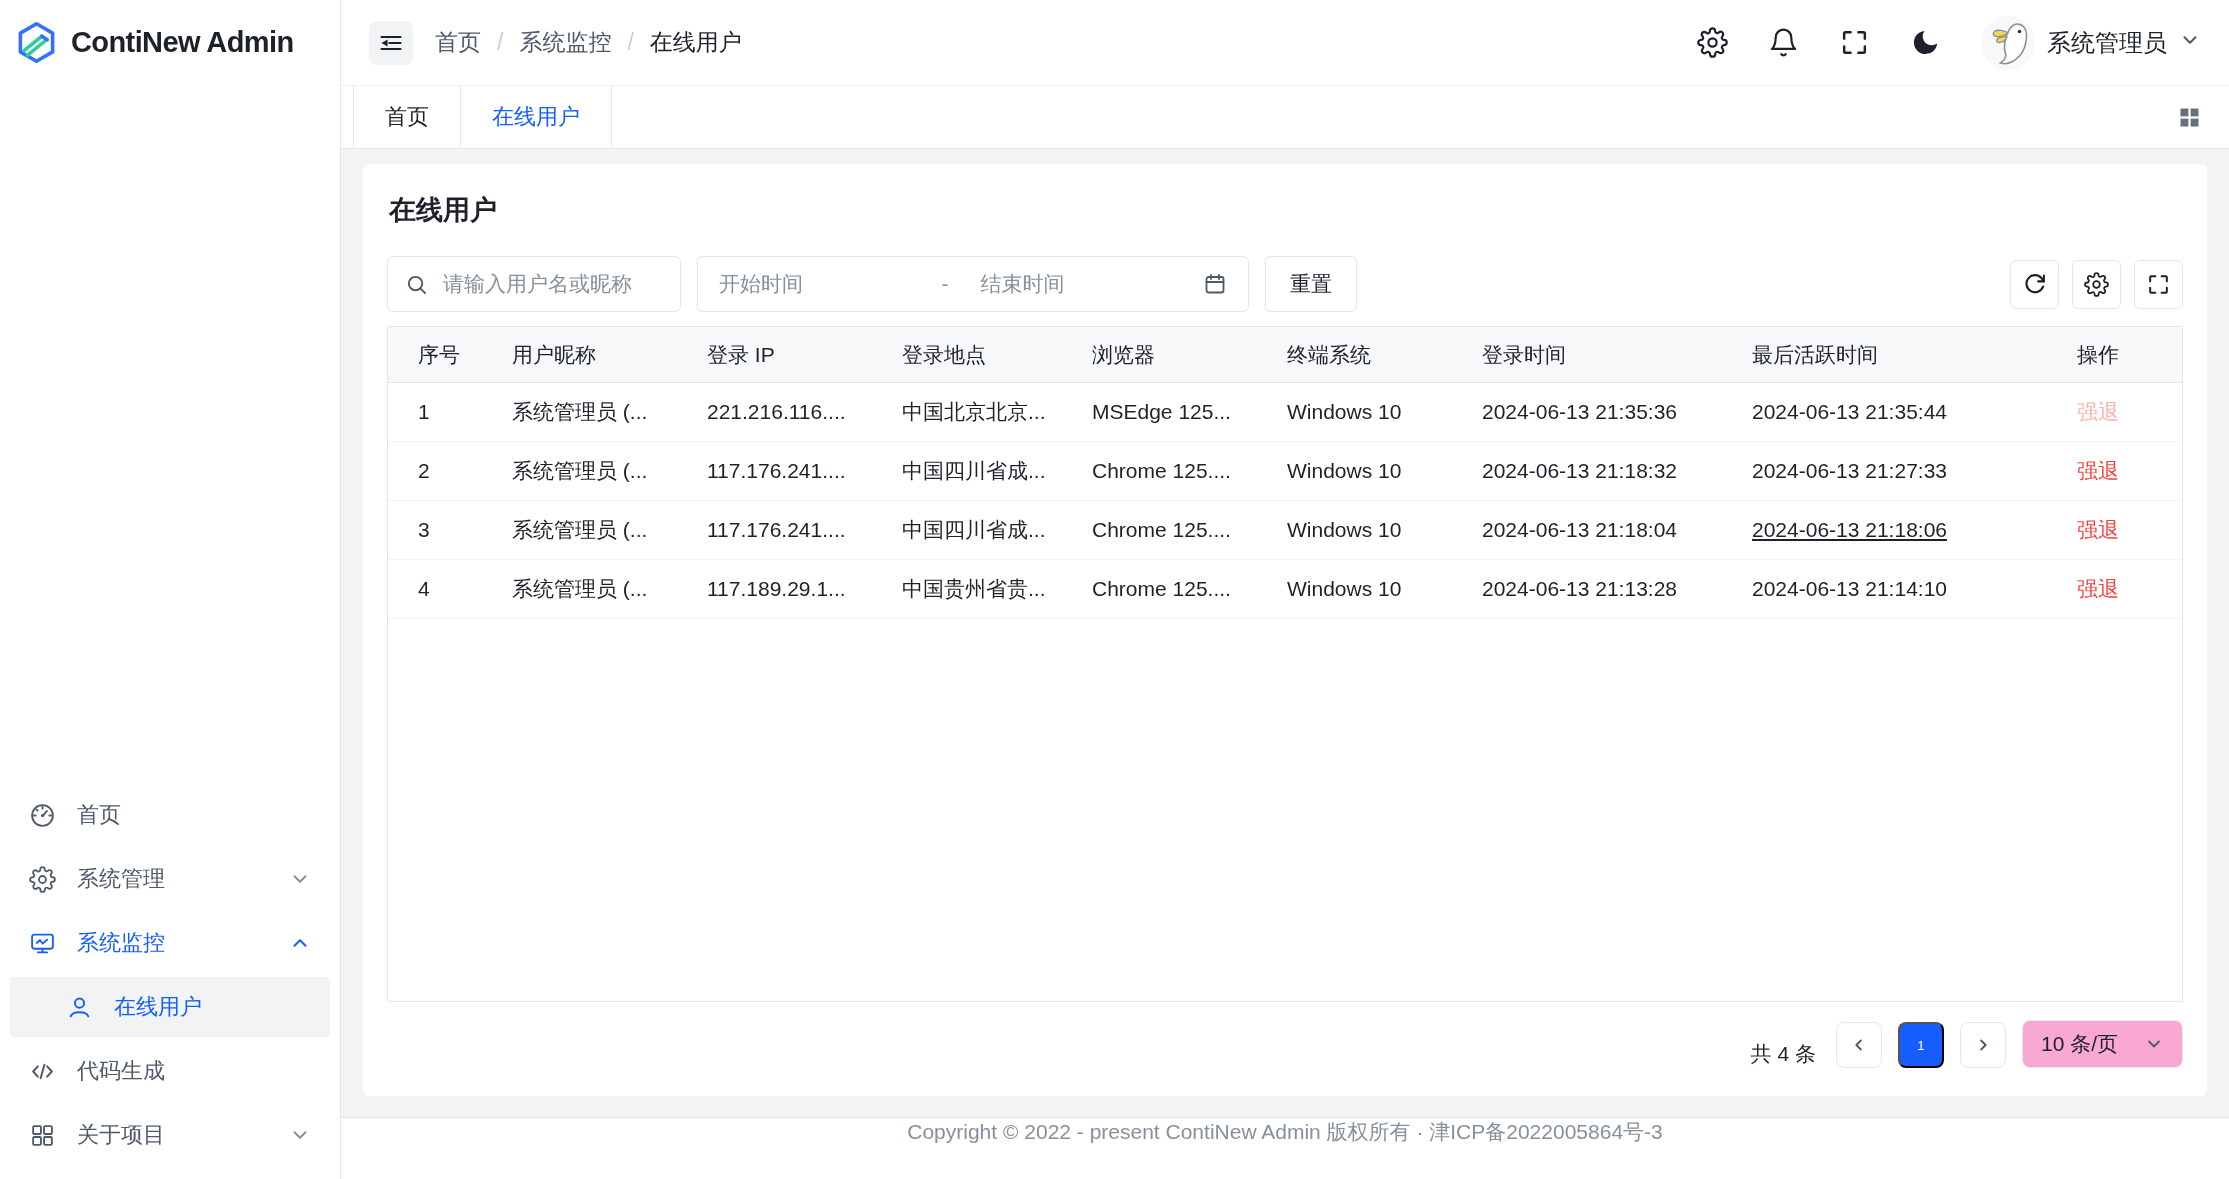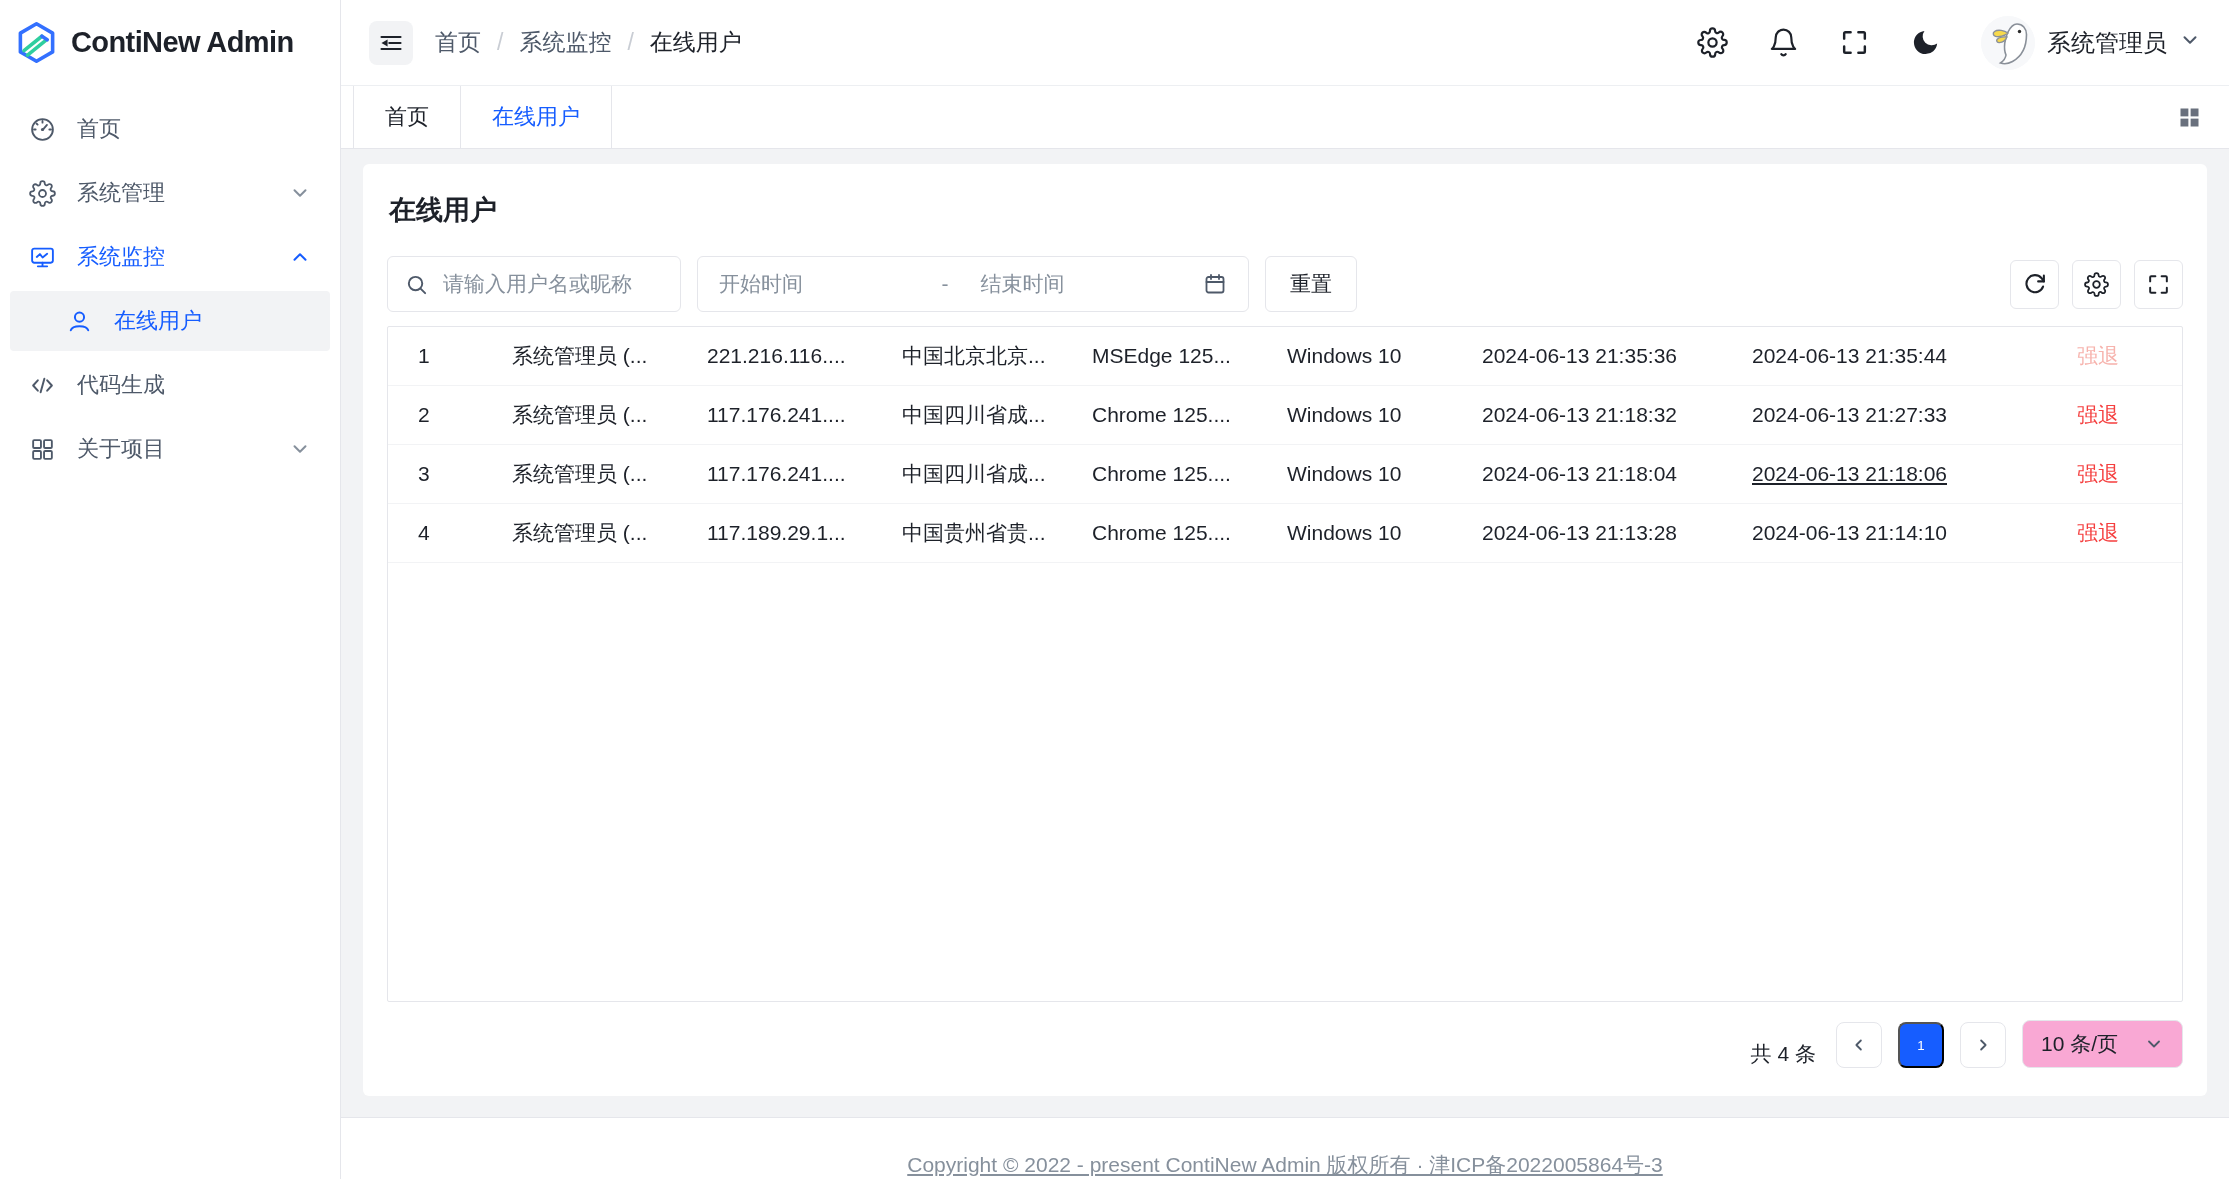--- a/index.html
+++ b/index.html
@@ -1,21 +1,21 @@
 <!DOCTYPE html>
 <html><head>
 <meta charset="utf-8">
 <style>
   html,body{margin:0;padding:0;background:#E9EBEF;}
   .page{width:2229px;height:1179px;display:flex;font-family:"Liberation Sans",sans-serif;
         background:#F2F3F5;color:#1D2129;overflow:hidden;position:relative;}
 
   
   .sidebar{width:340px;min-width:340px;background:#fff;border-right:1px solid #E5E6EB;
-           display:flex;flex-direction:column;}
+           display:flex;flex-direction:column;justify-content:space-between;}
   .logo{height:85px;display:flex;align-items:center;gap:13px;padding:0 15px;}
   .logo svg{width:43px;height:43px;}
   .logo-title{font-size:29px;font-weight:700;letter-spacing:-0.6px;white-space:nowrap;color:#1D2129;}
   .nav{padding:10px 0;}
   .nav-item{height:60px;margin:4px 10px;border-radius:4px;display:flex;align-items:center;gap:21px;
             padding:0 19px;font-size:22px;color:#4E5969;cursor:pointer;}
   .nav-item .nicon,.nav-item .nicon svg{width:27px;height:27px;display:flex;}
   .nav-item .chev{margin-left:auto;color:#86909C;display:flex;}
   .nav-item .chev svg{width:22px;height:22px;}
   .nav-item.active{color:#165DFF;}
@@ -94,21 +94,21 @@
   .pg-btn{width:46px;height:46px;border:1px solid #E5E6EB;border-radius:8px;background:#fff;
           display:flex;align-items:center;justify-content:center;color:#4E5969;cursor:pointer;}
   .pg-btn svg{width:18px;height:18px;}
   .pg-current{width:46px;height:46px;border-radius:8px;background:#165DFF;color:#fff;
               display:flex;align-items:center;justify-content:center;cursor:pointer;}
   .pg-size{height:46px;border:1px solid #E5E6EB;border-radius:8px;background:#f9a8d4;display:flex;
            align-items:center;gap:26px;padding:0 18px;cursor:pointer;}
   .pg-size svg{width:20px;height:20px;color:#4E5969;}
 
   .footer{height:61px;min-height:61px;background:#fff;border-top:1px solid #E5E6EB;
-          display:flex;align-items:flex-end;justify-content:center;color:#86909C;font-size:21px;text-decoration:underline;}
+          display:flex;align-items:flex-start;justify-content:center;color:#86909C;font-size:21px;}
 </style>
 </head>
 <body>
 
 <div class="page">
 
   <aside class="sidebar">
     <div class="logo">
       <svg viewBox="0 0 48 48" fill="none">
         <path d="M24 3 L42 13.5 V34.5 L24 45 L6 34.5 V13.5 Z" stroke="#3370FF" stroke-width="4" stroke-linejoin="round"></path>
@@ -322,20 +322,31 @@
                 <path d="M4 9 V5 a1 1 0 0 1 1-1 h4"></path>
                   <path d="M20 9 V5 a1 1 0 0 0-1-1 h-4"></path>
                 <path d="M4 15 v4 a1 1 0 0 0 1 1 h4"></path>
                   <path d="M20 15 v4 a1 1 0 0 1-1 1 h-4"></path>
               </svg>
             </button>
           </div>
         </div>
 
         <div class="table-wrap">
+          <div class="thead" id="thead">
+              <span class="cell" style="width: 94px;">序号</span>
+              <span class="cell" style="width: 195px;">用户昵称</span>
+              <span class="cell" style="width: 195px;">登录 IP</span>
+              <span class="cell" style="width: 190px;">登录地点</span>
+              <span class="cell" style="width: 195px;">浏览器</span>
+              <span class="cell" style="width: 195px;">终端系统</span>
+              <span class="cell" style="width: 270px;">登录时间</span>
+              <span class="cell" style="width: 325px;">最后活跃时间</span>
+              <span class="cell" style="flex: 1 1 0%;">操作</span>
+            </div>
           <div id="tbody">
               <div class="trow">
                 <span class="cell" style="width: 94px;">1</span>
                 <span class="cell" style="width: 195px;">系统管理员 (...</span>
                 <span class="cell" style="width: 195px;">221.216.116....</span>
                 <span class="cell" style="width: 190px;">中国北京北京...</span>
                 <span class="cell" style="width: 195px;">MSEdge 125...</span>
                 <span class="cell" style="width: 195px;">Windows 10</span>
                 <span class="cell" style="width: 270px;">2024-06-13 21:35:36</span>
                 <span class="cell" style="width: 325px;">2024-06-13 21:35:44</span>

